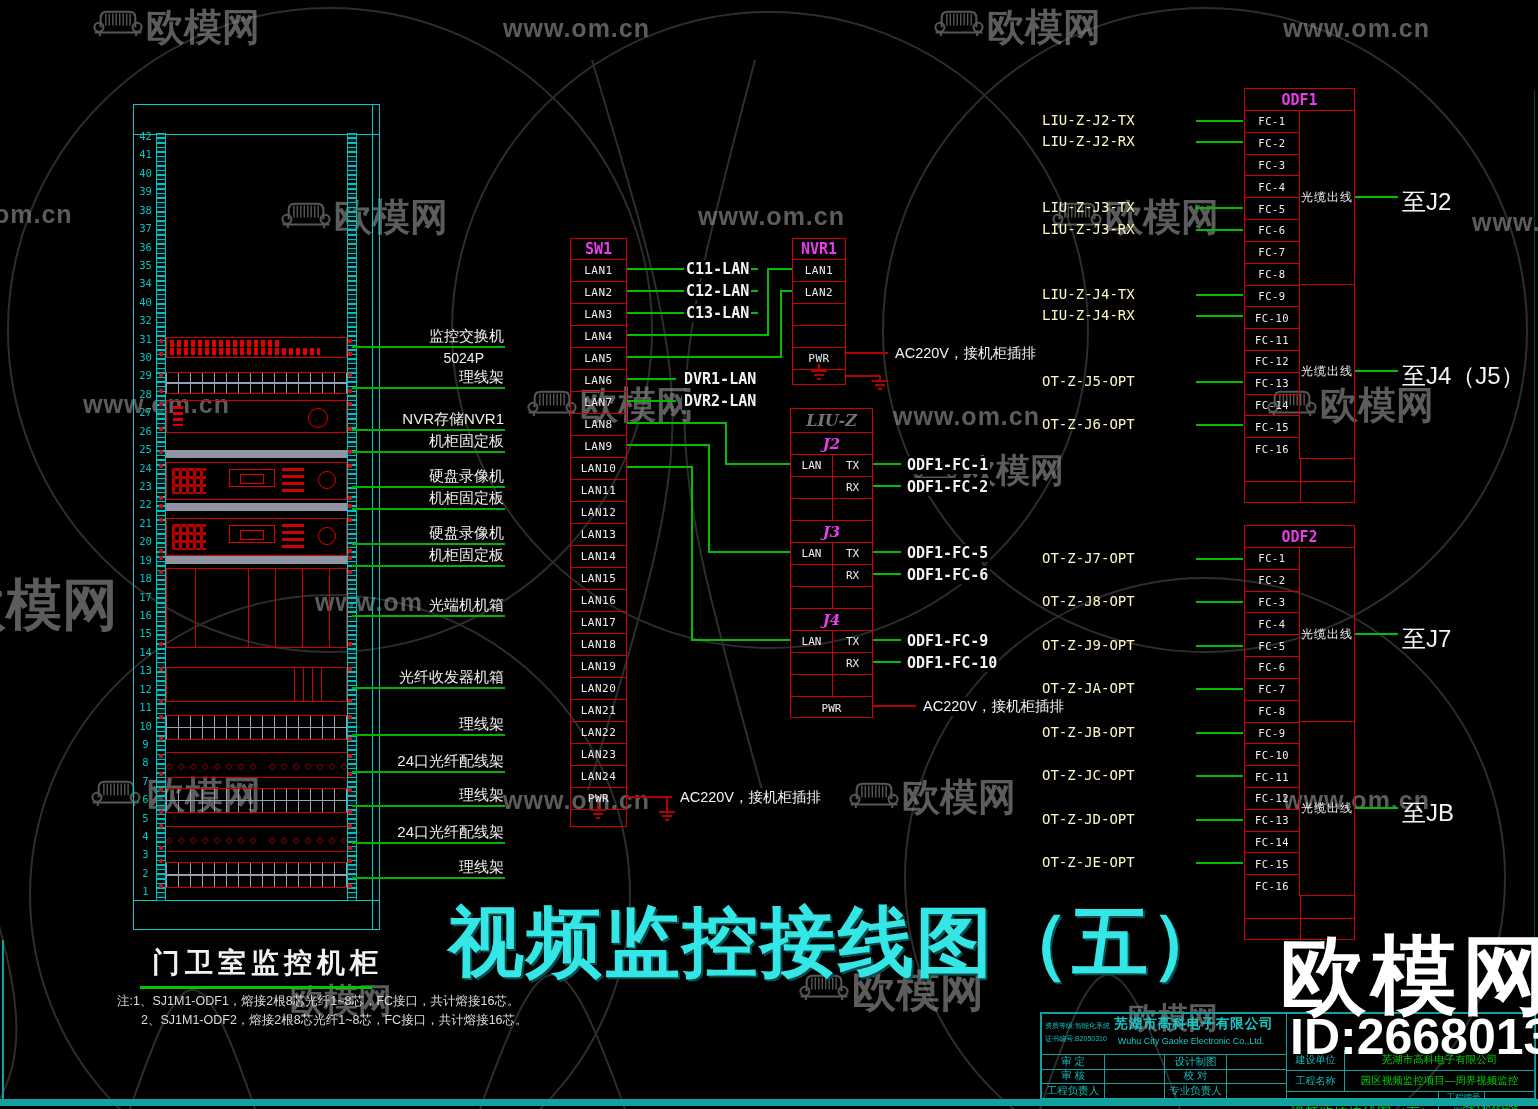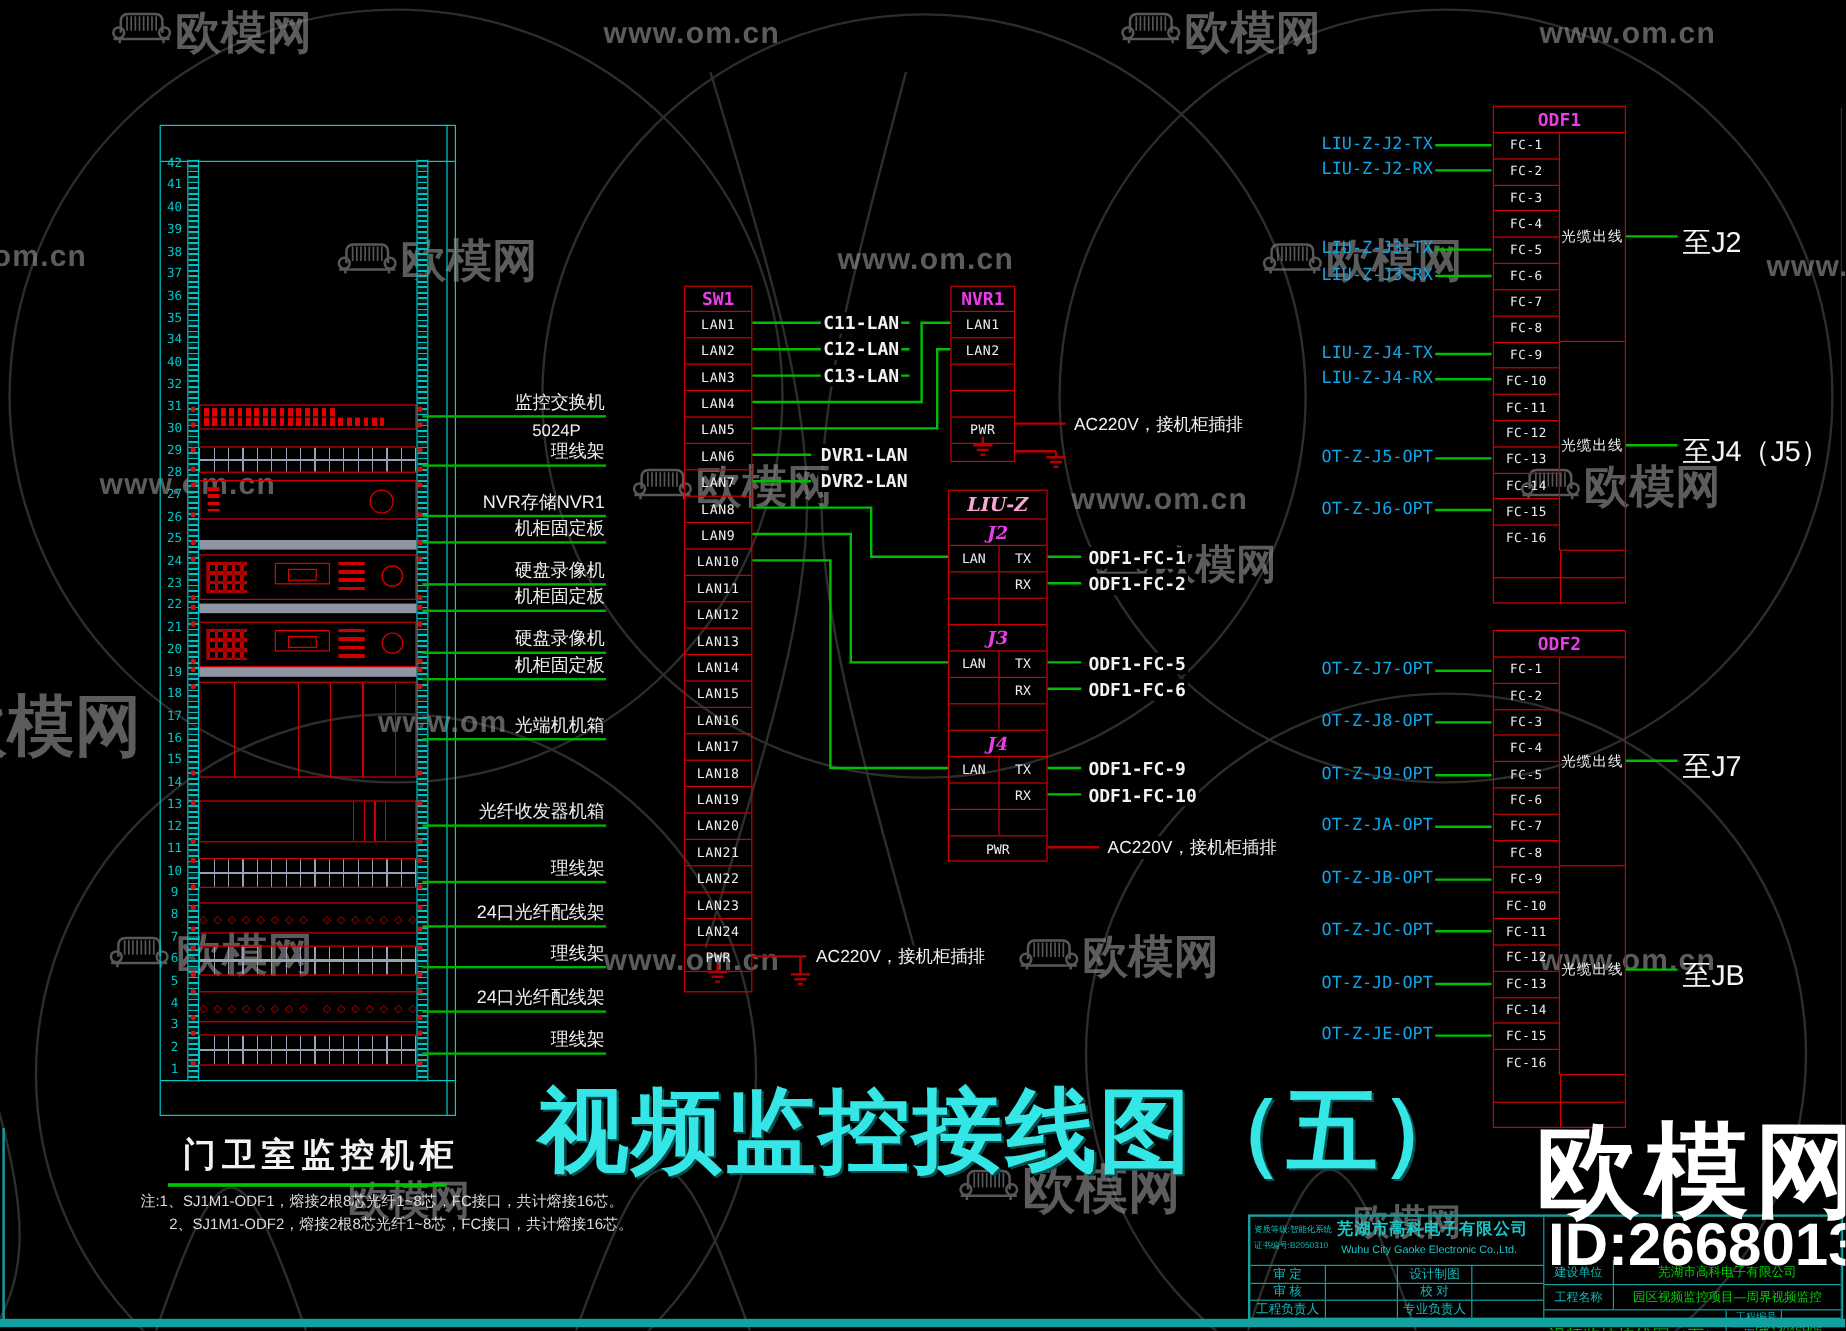--- a/index.html
+++ b/index.html
@@ -73,21 +73,21 @@
 
   
   .cadbox{position:absolute;border:1px solid #cf0000;background:rgba(0,0,0,0);}
   .btitle{height:20px;display:flex;align-items:center;justify-content:center;
      color:#e83ee8;font-weight:bold;font-size:15px;font-family:"DejaVu Sans Mono",monospace;}
   .srow{height:22px;border-top:1px solid #cf0000;display:flex;align-items:center;justify-content:center;
      color:#eeeeee;font:11px "DejaVu Sans Mono",monospace;letter-spacing:.5px;}
   .gndrow{border-top:1px solid #cf0000;}
 
   
-  .ltitle{height:23px;display:flex;align-items:center;justify-content:center;color:#f9a8d4;
+  .ltitle{height:23px;display:flex;align-items:center;justify-content:center;color:#737373;
      font:bold italic 16px "DejaVu Serif",serif;}
   .lname{height:22px;border-top:1px solid #cf0000;display:flex;align-items:center;justify-content:center;
      color:#e83ee8;font:bold italic 15px "DejaVu Serif",serif;}
   .lrow{height:22px;border-top:1px solid #cf0000;display:flex;}
   .lc{width:41px;display:flex;align-items:center;justify-content:center;color:#eee;
      font:11px "DejaVu Sans Mono",monospace;}
   .lcr{border-left:1px solid #cf0000;flex:1;}
   .lpwr{height:23px;border-top:1px solid #cf0000;display:flex;align-items:center;justify-content:center;
      color:#eee;font:11px "DejaVu Sans Mono",monospace;}
 
@@ -96,21 +96,21 @@
      color:#e83ee8;font-weight:bold;font-size:15px;font-family:"DejaVu Sans Mono",monospace;}
   .fcol{position:absolute;left:0;top:22px;width:55px;height:348px;border-right:1px solid #cf0000;
      display:flex;flex-direction:column;}
   .fcol .srow{flex:1;height:auto;border-top:none;font-size:10.5px;}
   .fcol .srow + .srow{border-top:1px solid #cf0000;}
   .rc{position:absolute;left:55px;width:54px;height:174px;border-bottom:1px solid #cf0000;
      display:flex;align-items:center;justify-content:center;color:#efefef;font-size:12px;letter-spacing:1px;}
   .blankline{position:absolute;left:0;width:109px;height:1px;background:#cf0000;}
   .bdiv{position:absolute;left:55px;width:1px;background:#cf0000;}
 
-  .ilabel{position:absolute;width:152px;text-align:right;font:14px "DejaVu Sans Mono",monospace;color:#0ea5e9;
+  .ilabel{position:absolute;width:152px;font:14px "DejaVu Sans Mono",monospace;color:#fef9c3;
      white-space:nowrap;}
   .stub{position:absolute;background:#000;color:#f2f2f2;font:bold 15px "DejaVu Sans Mono",monospace;
      padding:0 2px;white-space:nowrap;}
   .pnote{position:absolute;background:#000;color:#f2f2f2;font-size:14.5px;white-space:nowrap;padding:0 2px;}
   .tolabel{position:absolute;color:#f4f4f4;font-size:24px;white-space:nowrap;}
 
   .maintitle{left:448px;top:892px;color:#35e6e6;font-family:"DejaVu Serif",serif;
      font-size:76px;font-weight:bold;letter-spacing:2px;white-space:nowrap;text-shadow:2px 2px 0 #0a4c4c;}
 
   

